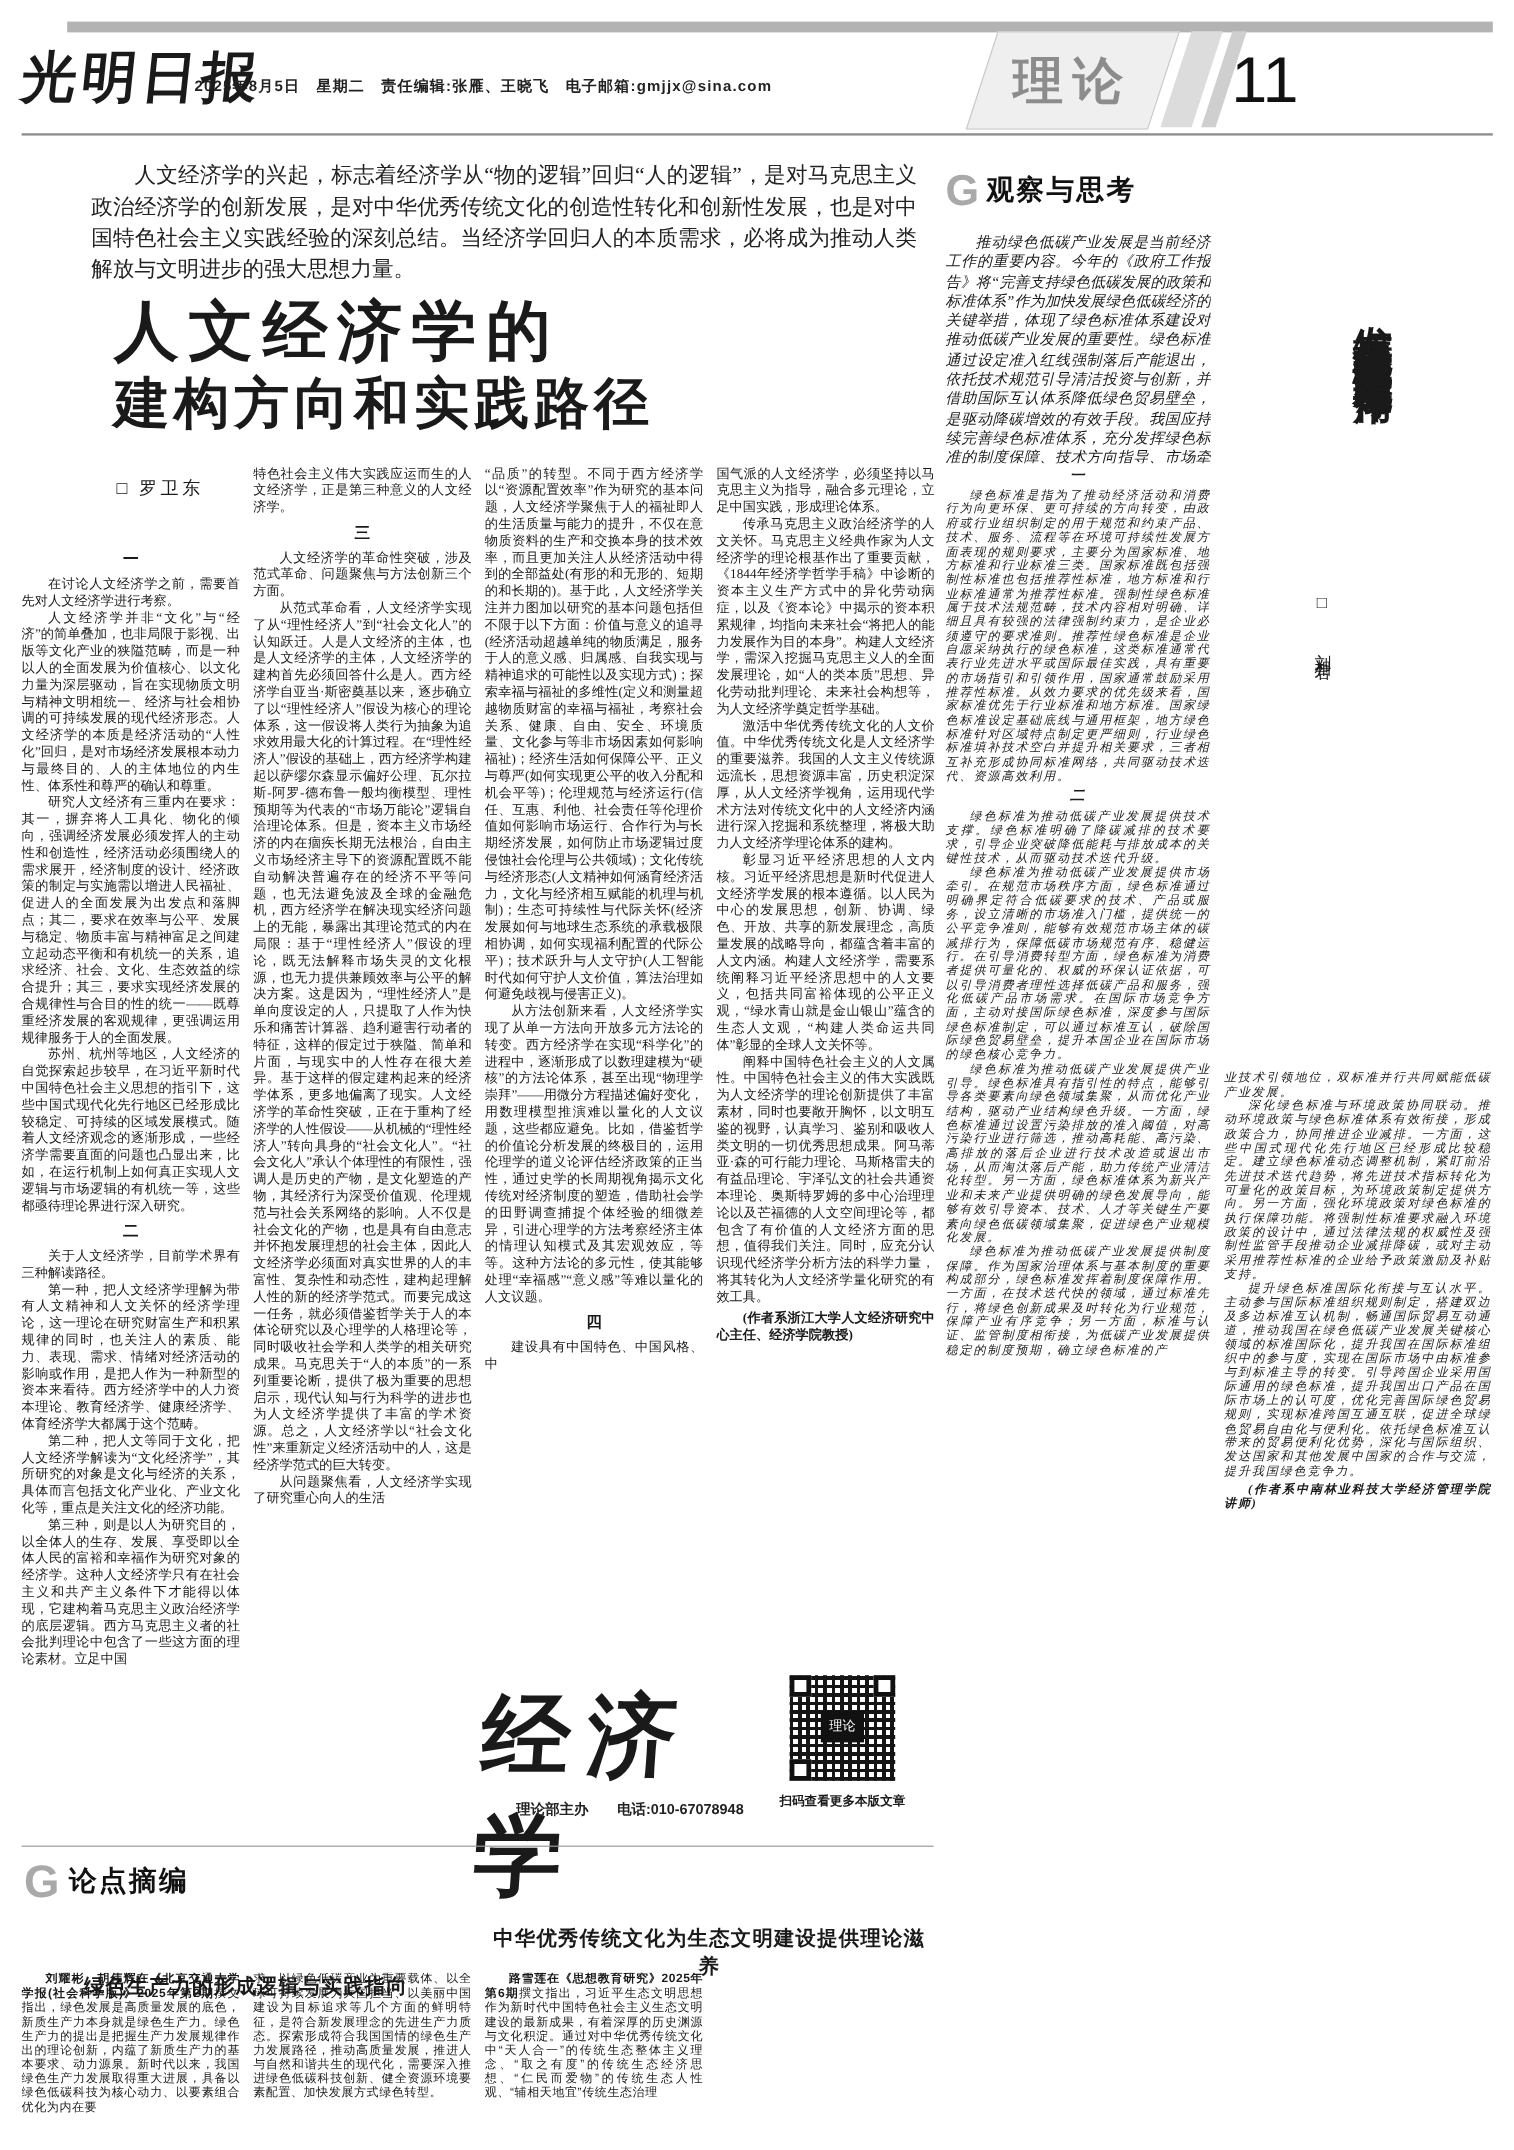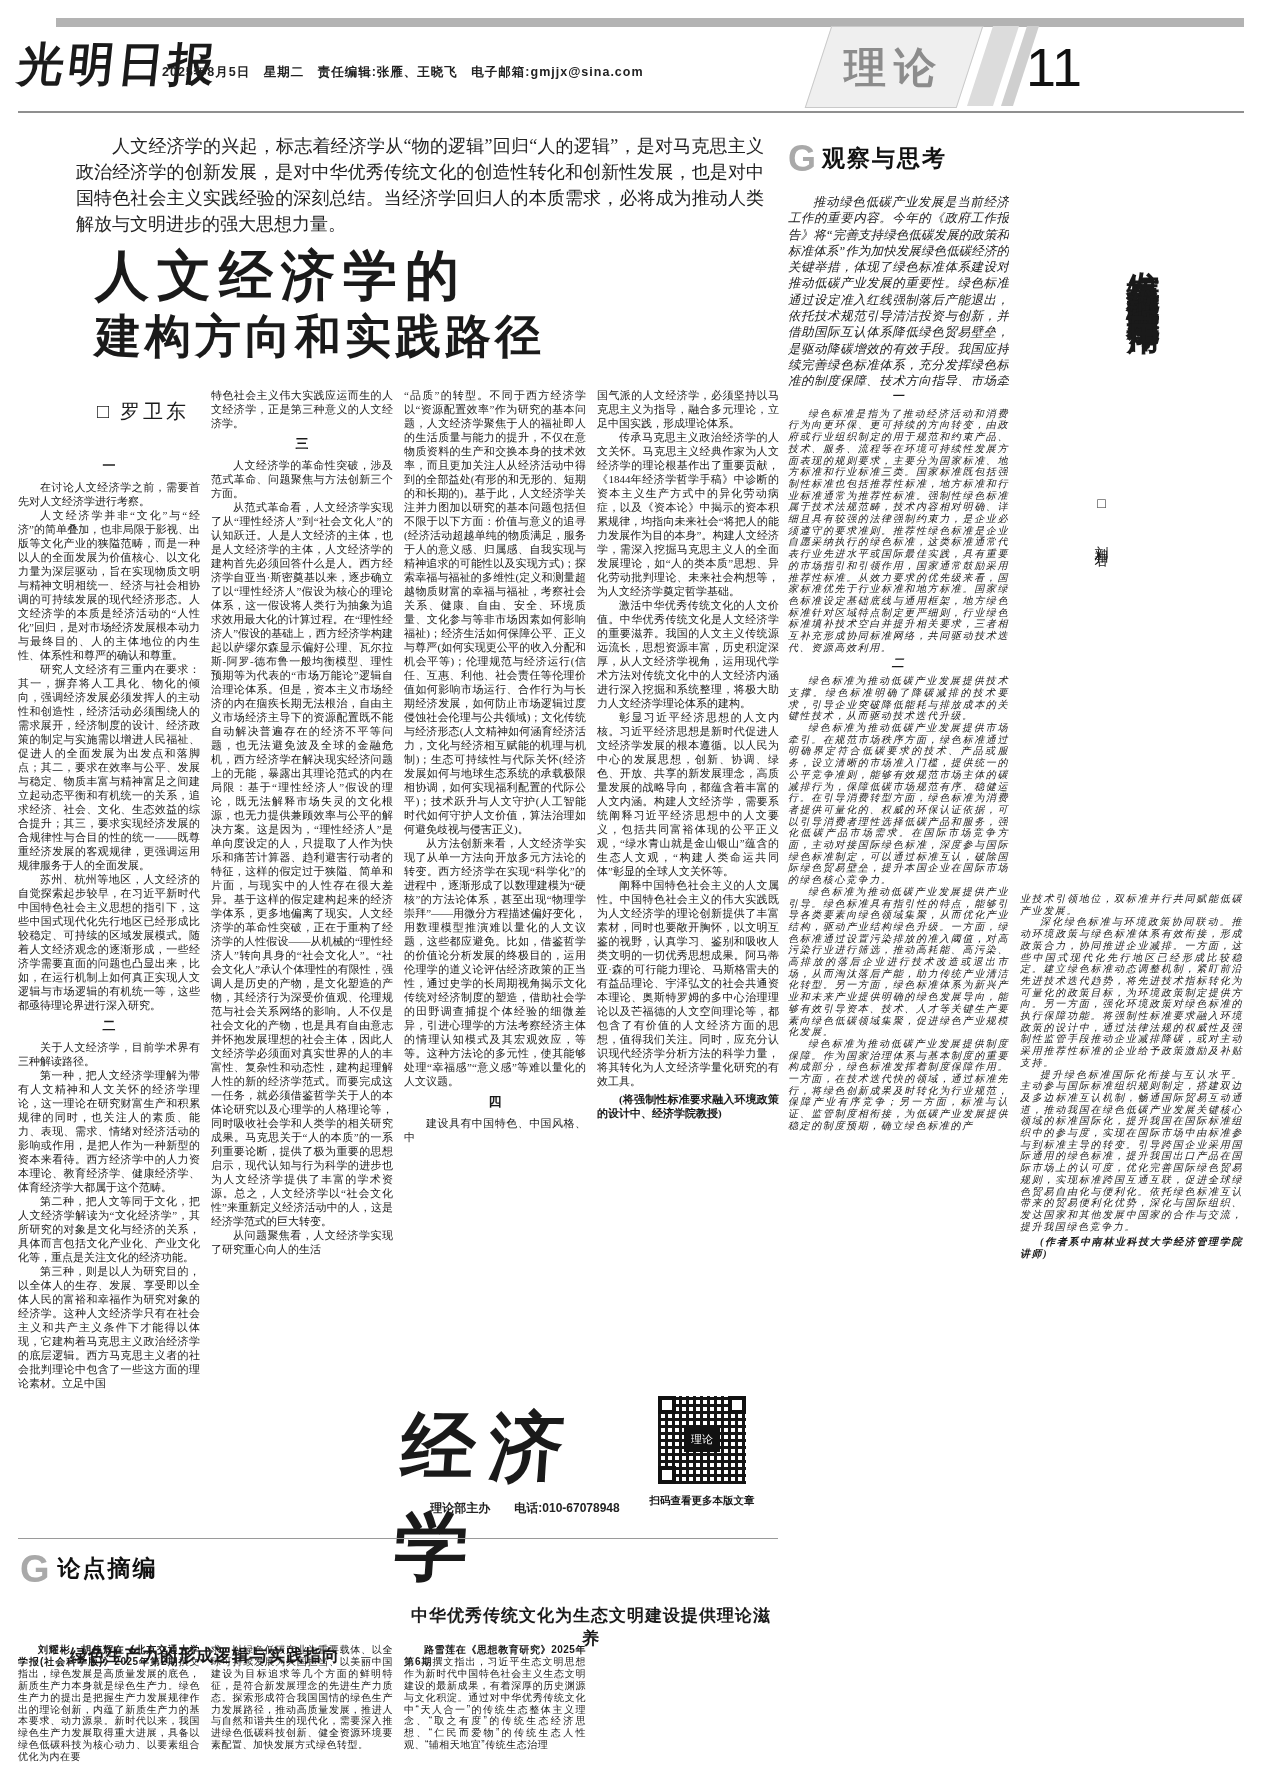--- a/index.html
+++ b/index.html
@@ -22,21 +22,21 @@
   .badge .label{position:absolute;top:14px;left:26px;font-size:42px;font-weight:700;color:#8c8c8c;
         letter-spacing:8px;font-family:"Liberation Serif",serif;}
   .pagenum{top:36px;left:1026px;font-family:"Liberation Sans","DejaVu Sans",sans-serif;
         font-size:54px;color:#111;}
 
   
   .intro{top:133px;left:76px;width:688px;font-size:18px;line-height:26px;text-align:justify;
         text-indent:2em;color:#222;}
   .h1a{top:240px;left:95px;font-size:54px;font-weight:900;letter-spacing:8px;}
   .h1b{top:306px;left:95px;font-size:46px;font-weight:900;letter-spacing:4px;}
-  .byline{top:398px;left:97px;font-size:20px;letter-spacing:3px;}
+  .byline{top:398px;left:97px;font-size:15px;letter-spacing:3px;}
 
   .mcol{width:182px;font-size:11px;line-height:14px;text-align:justify;overflow:hidden;}
   .mcol1{top:452px;left:18px;height:1086px;}
   .mcol2{top:388px;left:211px;height:1150px;}
   .mcol3{top:388px;left:404px;height:1032px;}
   .mcol4{top:388px;left:597px;height:1044px;}
   .para{text-indent:2em;margin:0;}
   .para.cont{text-indent:0;}
   .sec-marker{text-align:center;font-weight:700;font-size:13px;margin:7px 0;}
   .credit-line{font-weight:700;text-indent:2em;margin-top:4px;}
@@ -131,21 +131,21 @@
       <div class="para">从方法创新来看，人文经济学实现了从单一方法向开放多元方法论的转变。西方经济学在实现“科学化”的进程中，逐渐形成了以数理建模为“硬核”的方法论体系，甚至出现“物理学崇拜”——用微分方程描述偏好变化，用数理模型推演难以量化的人文议题，这些都应避免。比如，借鉴哲学的价值论分析发展的终极目的，运用伦理学的道义论评估经济政策的正当性，通过史学的长周期视角揭示文化传统对经济制度的塑造，借助社会学的田野调查捕捉个体经验的细微差异，引进心理学的方法考察经济主体的情理认知模式及其宏观效应，等等。这种方法论的多元性，使其能够处理“幸福感”“意义感”等难以量化的人文议题。</div>
       <div class="sec-marker">四</div>
       <div class="para">建设具有中国特色、中国风格、中</div>
     </div>
   <div class="abs mcol mcol4">
       <div class="para cont">国气派的人文经济学，必须坚持以马克思主义为指导，融合多元理论，立足中国实践，形成理论体系。</div>
       <div class="para">传承马克思主义政治经济学的人文关怀。马克思主义经典作家为人文经济学的理论根基作出了重要贡献，《1844年经济学哲学手稿》中诊断的资本主义生产方式中的异化劳动病症，以及《资本论》中揭示的资本积累规律，均指向未来社会“将把人的能力发展作为目的本身”。构建人文经济学，需深入挖掘马克思主义人的全面发展理论，如“人的类本质”思想、异化劳动批判理论、未来社会构想等，为人文经济学奠定哲学基础。</div>
       <div class="para">激活中华优秀传统文化的人文价值。中华优秀传统文化是人文经济学的重要滋养。我国的人文主义传统源远流长，思想资源丰富，历史积淀深厚，从人文经济学视角，运用现代学术方法对传统文化中的人文经济内涵进行深入挖掘和系统整理，将极大助力人文经济学理论体系的建构。</div>
       <div class="para">彰显习近平经济思想的人文内核。习近平经济思想是新时代促进人文经济学发展的根本遵循。以人民为中心的发展思想，创新、协调、绿色、开放、共享的新发展理念，高质量发展的战略导向，都蕴含着丰富的人文内涵。构建人文经济学，需要系统阐释习近平经济思想中的人文要义，包括共同富裕体现的公平正义观，“绿水青山就是金山银山”蕴含的生态人文观，“构建人类命运共同体”彰显的全球人文关怀等。</div>
       <div class="para">阐释中国特色社会主义的人文属性。中国特色社会主义的伟大实践既为人文经济学的理论创新提供了丰富素材，同时也要敞开胸怀，以文明互鉴的视野，认真学习、鉴别和吸收人类文明的一切优秀思想成果。阿马蒂亚·森的可行能力理论、马斯格雷夫的有益品理论、宇泽弘文的社会共通资本理论、奥斯特罗姆的多中心治理理论以及芒福德的人文空间理论等，都包含了有价值的人文经济方面的思想，值得我们关注。同时，应充分认识现代经济学分析方法的科学力量，将其转化为人文经济学量化研究的有效工具。</div>
-      <div class="credit-line">(将强制性标准要求融入环境政策的设计中、经济学院教授)</div>
+      <div class="credit-line">(作者系浙江大学人文经济研究中心主任、经济学院教授)</div>
     </div>
 
   <div class="abs callig">经济学</div>
   <div class="abs deptline">理论部主办　　电话:010-67078948</div>
   <div class="abs qr">
     <div class="qr-eye e1"></div>
     <div class="qr-eye e2"></div>
     <div class="qr-eye e3"></div>
     <div class="qr-label">理论</div>
   </div>

